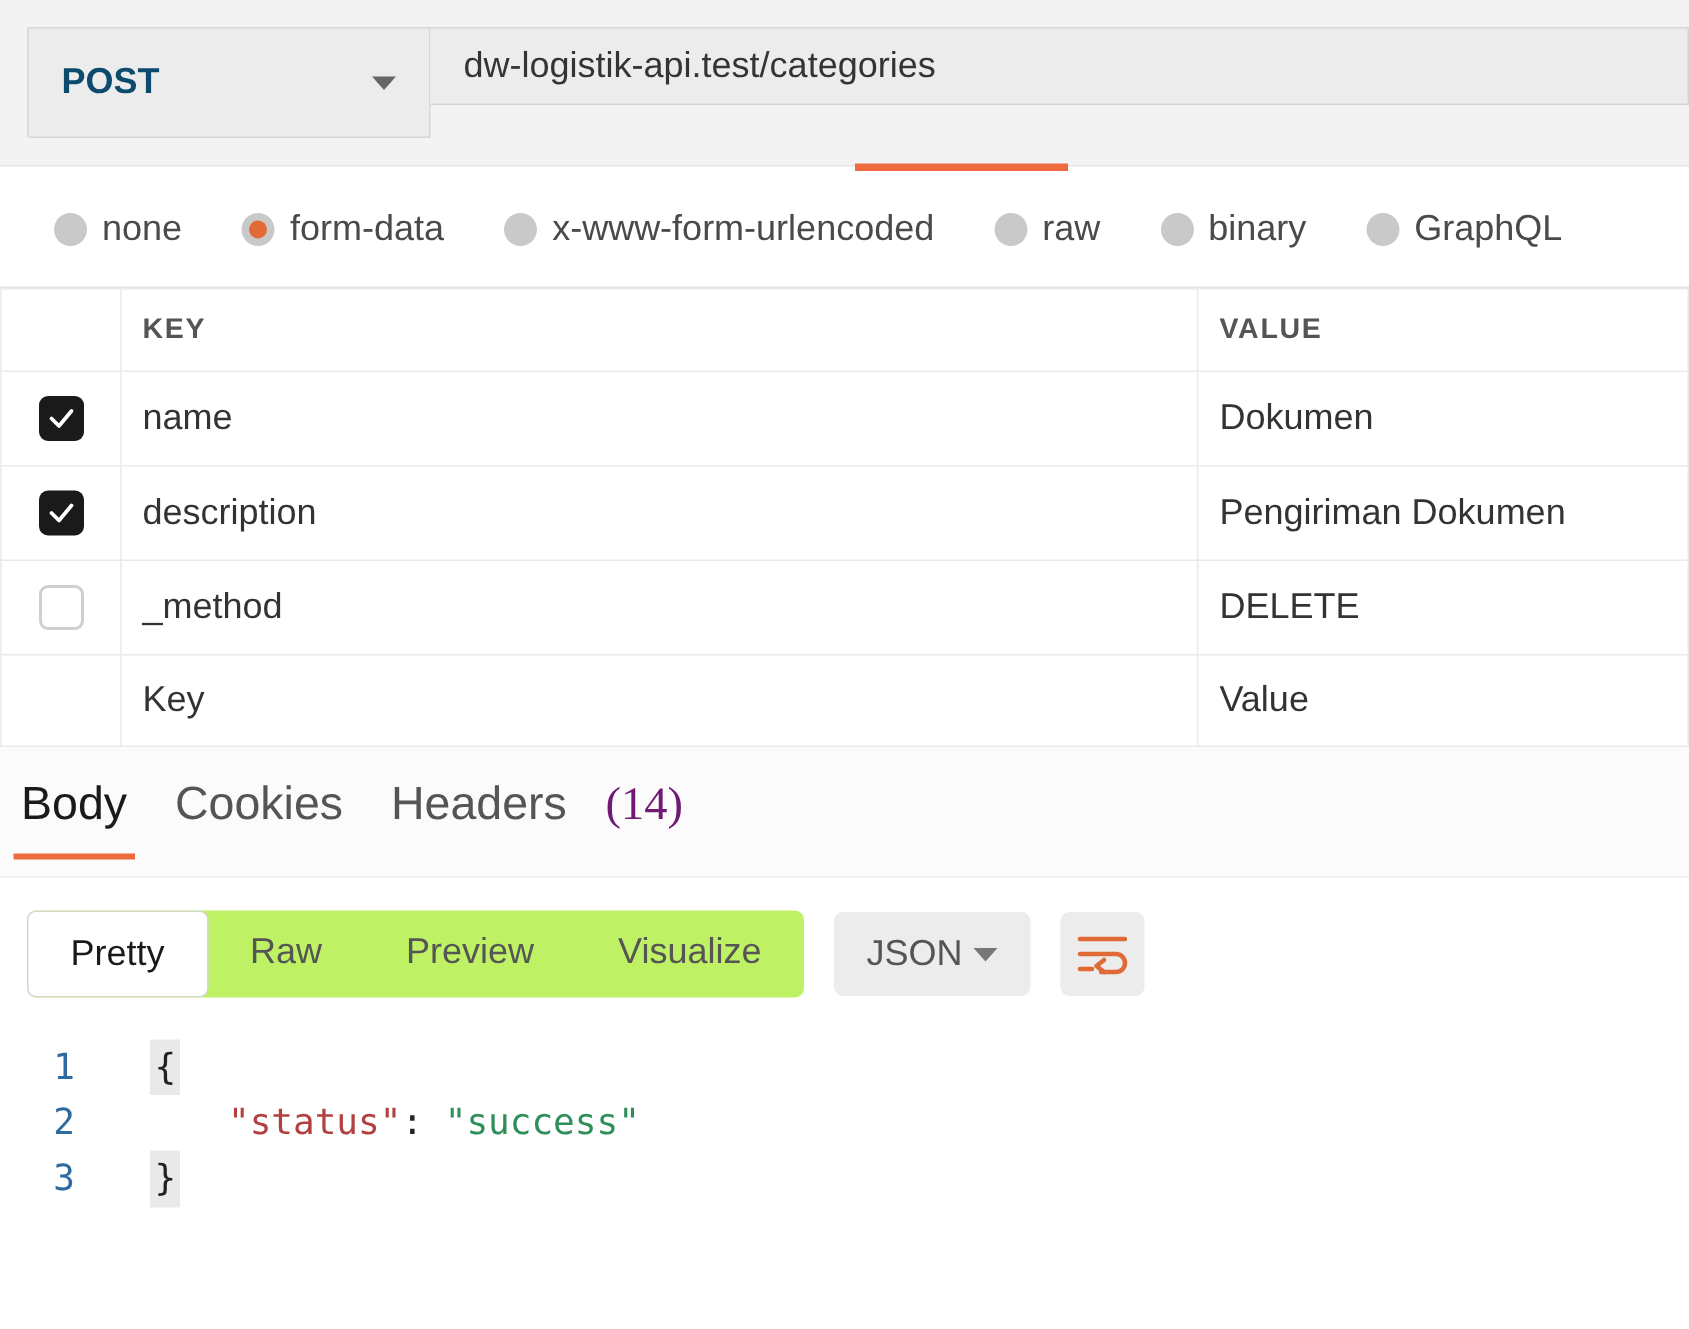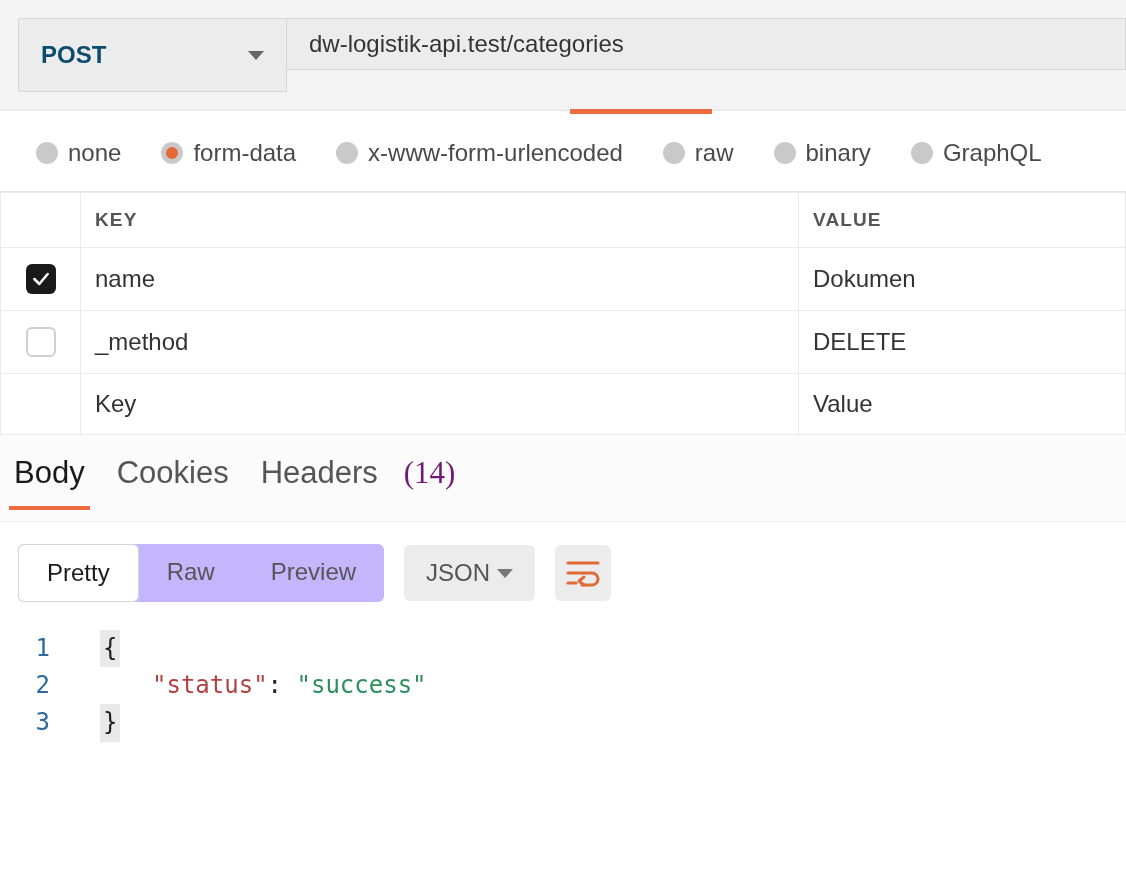--- a/index.html
+++ b/index.html
@@ -148,21 +148,21 @@
 
   
   .viewmode-row {
     display: flex;
     align-items: center;
     gap: 20px;
     padding: 22px 18px;
   }
   .pill-group {
     display: flex;
-    background: #c4b5fd;
+    background: #bef264;
     border-radius: 6px;
     overflow: hidden;
   }
   .pill {
     padding: 14px 28px;
     font-size: 24px;
     color: #555;
   }
   .pill.active {
     background: #fff;
@@ -267,20 +267,31 @@
         <svg viewBox="0 0 24 24">
               <path d="M4 12 L10 18 L20 6" stroke="#fff" stroke-width="3" fill="none" stroke-linecap="round" stroke-linejoin="round"></path>
             </svg>
       </div>
     </td>
     <td class="key-col"><span>name</span></td>
     <td><span>Dokumen</span></td>
   </tr>
   <tr>
     <td>
+      <div class="checkbox checked">
+        <svg viewBox="0 0 24 24">
+              <path d="M4 12 L10 18 L20 6" stroke="#fff" stroke-width="3" fill="none" stroke-linecap="round" stroke-linejoin="round"></path>
+            </svg>
+      </div>
+    </td>
+    <td class="key-col"><span>description</span></td>
+    <td><span>Pengiriman Dokumen</span></td>
+  </tr>
+  <tr>
+    <td>
       <div class="checkbox unchecked"></div>
     </td>
     <td class="key-col disabled-text"><span>_method</span></td>
     <td class="disabled-text"><span>DELETE</span></td>
   </tr>
   <tr>
     <td></td>
     <td class="key-col placeholder"><span>Key</span></td>
     <td class="placeholder"><span>Value</span></td>
   </tr>
@@ -295,20 +306,21 @@
     <span>&nbsp;</span>
     <span class="headers-count">(14)</span>
   </div>
 </div>
 
 <div class="viewmode-row">
   <div class="pill-group">
     <div class="pill active"><span>Pretty</span></div>
     <div class="pill"><span>Raw</span></div>
     <div class="pill"><span>Preview</span></div>
+    <div class="pill"><span>Visualize</span></div>
   </div>
   <div class="json-select">
     <span>JSON</span>
     <span class="caret"></span>
   </div>
   <div class="wrap-btn">
     <svg viewBox="0 0 34 28">
       <path d="M2 4 H32 M2 14 H26 A6 6 0 0 1 26 26 H16 M2 24 H10" stroke="#e06a35" stroke-width="3" fill="none" stroke-linecap="round"></path>
       <path d="M18 22 L13 26 L18 30" stroke="#e06a35" stroke-width="3" fill="none" stroke-linecap="round" stroke-linejoin="round" transform="translate(0,-4)"></path>
     </svg>

